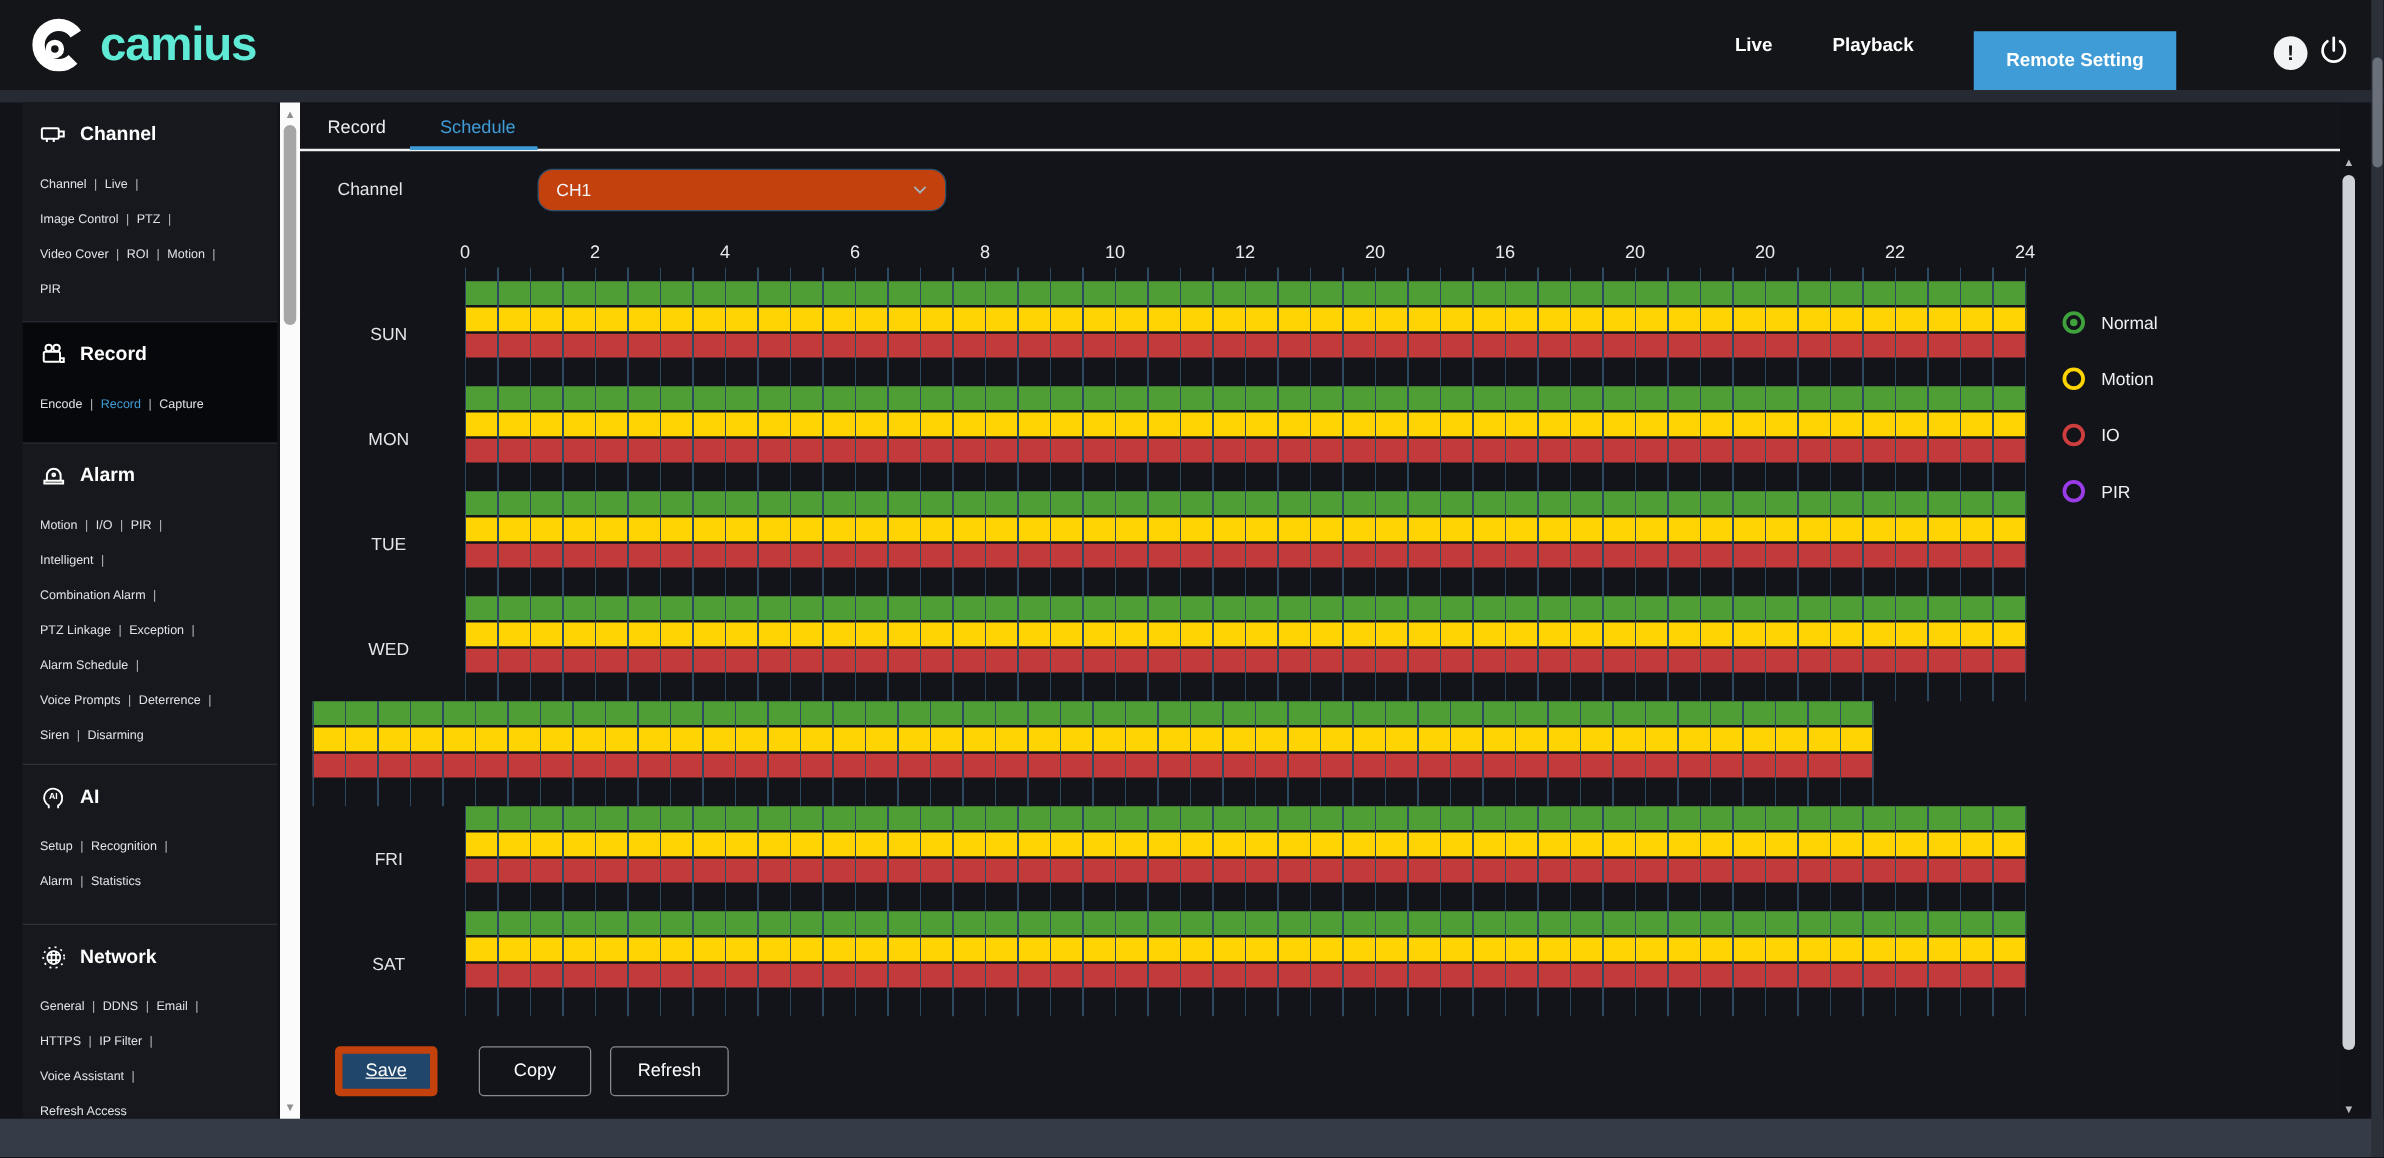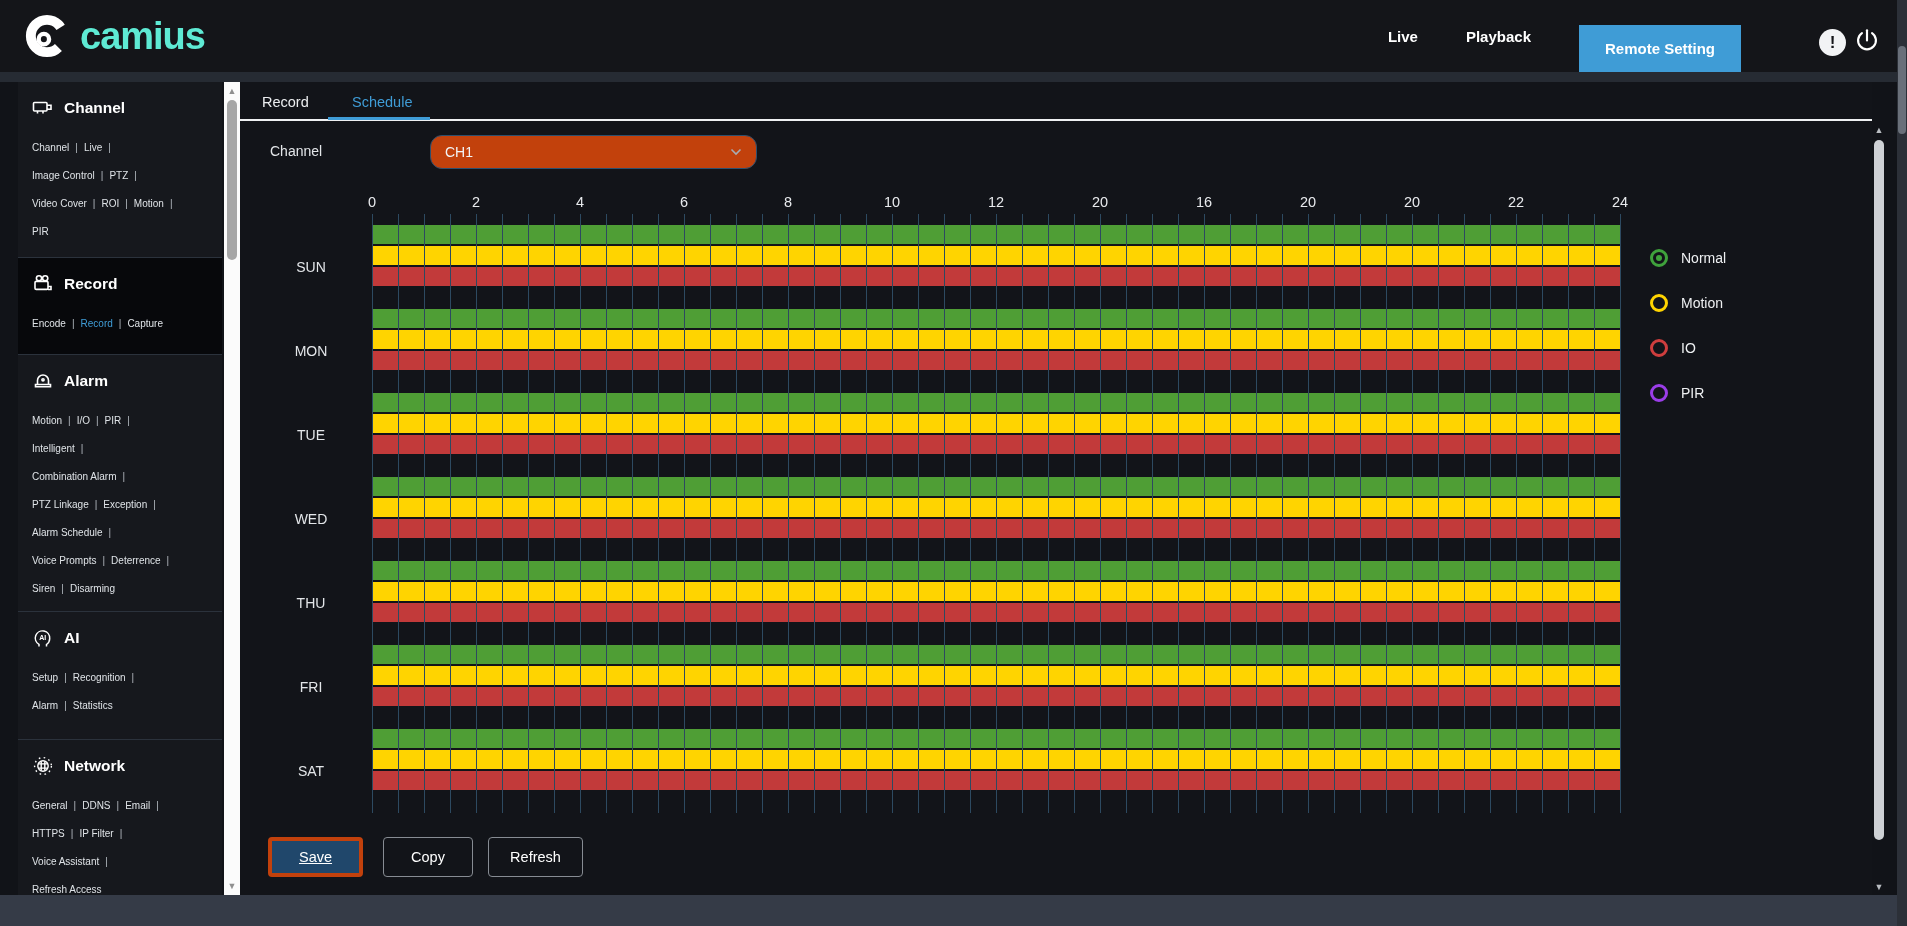--- a/index.html
+++ b/index.html
@@ -75,21 +75,21 @@
   
   .legend { position:absolute; left:1410px; top:167px; }
   .legend-item { display:flex; align-items:center; height:18px; margin-bottom:27px; cursor:pointer; }
   .radio { width:18px; height:18px; border-radius:50%; border:3.5px solid #888; position:relative; flex:none; }
   .radio .dot { position:absolute; left:50%; top:50%; width:6px; height:6px; border-radius:50%; transform:translate(-50%,-50%); }
   .legend-label { margin-left:13px; color:#eef0f2; font-size:14px; }
 
   
   .btn { position:absolute; top:755px; height:40px; border-radius:4px; display:flex; align-items:center; justify-content:center;
          color:#fff; font-size:14.5px; cursor:pointer; }
-  .btn-save { left:28px; width:95px; background:#20476b; border:4px solid #c2410c;text-decoration:underline; }
+  .btn-save { left:28px; width:82px; background:#20476b; border:6px solid #c2410c;text-decoration:underline; }
   .btn-copy { left:143px; width:90px; background:transparent; border:1px solid #878c93; }
   .btn-refresh { left:248px; width:95px; background:transparent; border:1px solid #878c93; }
 
   
   .content-scroll { position:absolute; left:1872px; top:122px; width:14px; height:773px; z-index:4; }
   .content-scroll .arr { position:absolute; left:0; width:14px; text-align:center; color:#b9bdc2; font-size:9px; line-height:12px; }
   .content-scroll .arr.up { top:2px; } .content-scroll .arr.down { bottom:2px; }
   .content-scroll .thumb { position:absolute; left:2px; top:18px; width:10px; height:700px; background:#ced1d5; border-radius:5px; }
 
   
@@ -317,21 +317,20 @@
             <div class="grid-row">
               <div class="row-fill" style="left: 0%; width: 100%; background: rgb(255, 212, 0);"></div>
             </div>
             <div class="grid-row">
               <div class="row-fill" style="left: 0%; width: 100%; background: rgb(194, 58, 58);"></div>
             </div>
             <div class="grid-row"></div>
           </div>
         </div>
         <div class="day-block">
-          <div class="day-label">THU</div>
           <div class="day-rows">
             <div class="grid-row">
               <div class="row-fill" style="left: 0%; width: 100%; background: rgb(79, 158, 53);"></div>
             </div>
             <div class="grid-row">
               <div class="row-fill" style="left: 0%; width: 100%; background: rgb(255, 212, 0);"></div>
             </div>
             <div class="grid-row">
               <div class="row-fill" style="left: 0%; width: 100%; background: rgb(194, 58, 58);"></div>
             </div>

